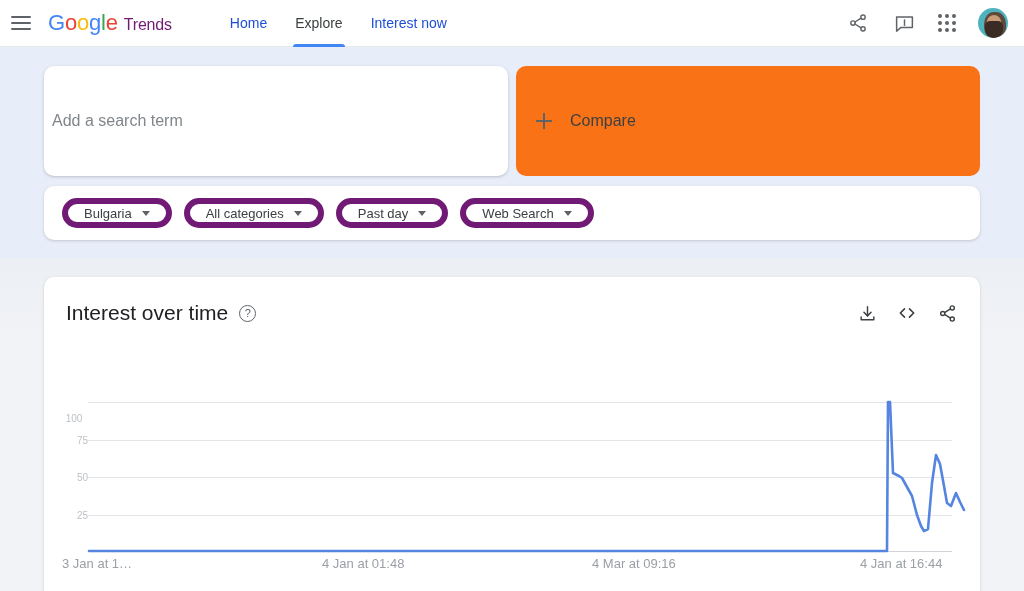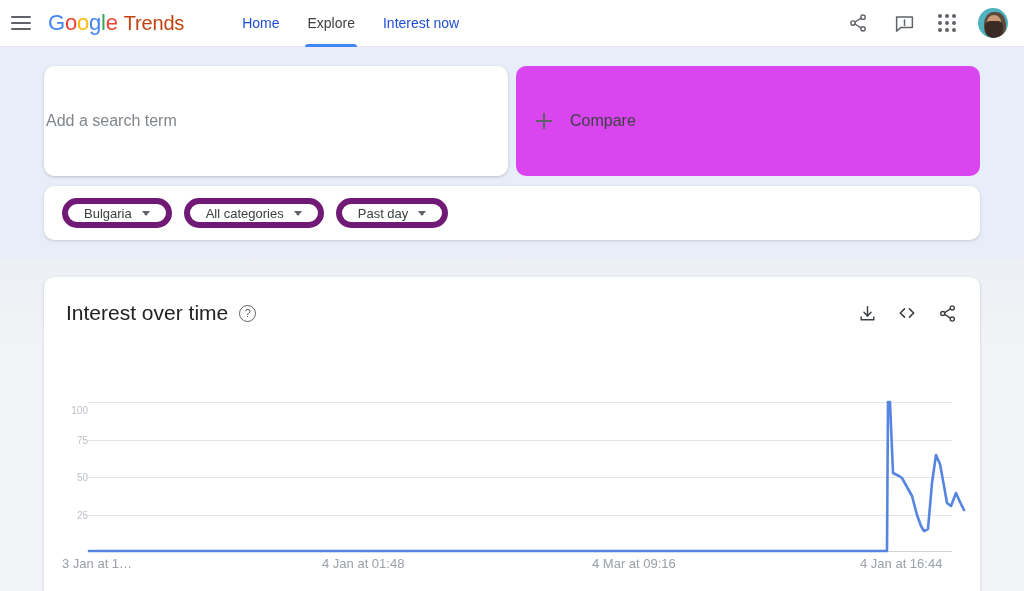--- a/index.html
+++ b/index.html
@@ -38,21 +38,21 @@
     width: 22px; height: 18px; margin-left: 10px; margin-right: 16px;
     display: flex; flex-direction: column; justify-content: center; gap: 4px;
     cursor: pointer; padding: 0 1px;
   }
   .hamburger span { display:block; height: 2px; background: #5f6368; border-radius: 1px; }
 
   .brand { display: flex; align-items: baseline; font-size: 22px; letter-spacing: -0.2px; }
   .brand .g1 { color:#4285F4; } .brand .g2 { color:#EA4335; }
   .brand .g3 { color:#FBBC05; } .brand .g4 { color:#4285F4; }
   .brand .g5 { color:#34A853; } .brand .g6 { color:#EA4335; }
-  .brand .trends { color:#c2410c; margin-left: 6px; font-size: 20px; }
+  .brand .trends { color:#701a75; margin-left: 6px; font-size: 16px; }
 
   .nav { display: flex; align-items: center; height: 47px; margin-left: 44px; }
   .nav-item {
     position: relative; height: 47px; display:flex; align-items:center;
     padding: 0 14px; font-size: 14px; color:#1d4ed8; cursor: pointer;
     white-space: nowrap;
   }
   .nav-item.active { color:#3c4043; }
   .nav-item.active::after {
     content:""; position:absolute; left: 12px; right: 12px; bottom: 0;
@@ -79,25 +79,25 @@
   .avatar .beard {
     position:absolute; left: 7px; top: 13px; width: 18px; height: 17px;
     background: #3a2c24; border-radius: 30% 30% 50% 50%;
   }
 
   
   .search-row { position:absolute; left: 44px; top: 66px; width: 936px; height: 110px; display:flex; gap: 8px; z-index:3; }
   .search-box {
     width: 464px; height: 110px; background:#fff; border-radius: 10px;
     box-shadow: 0 1px 2px rgba(60,64,67,.16), 0 1px 3px 1px rgba(60,64,67,.08);
-    display:flex; align-items:center; padding: 0 2px; cursor: text;
+    display:flex; align-items:center; padding: 0 8px; cursor: text;
   }
   .search-placeholder { color:#80868b; font-size: 16px; }
   .compare-box {
-    width: 464px; height: 110px; background:#d946ef; border-radius: 10px;
+    width: 464px; height: 110px; background:#f97316; border-radius: 10px;
     display:flex; align-items:center; padding: 0 20px; gap: 18px; cursor: pointer;
   }
   .plus { width:16px; height:16px; position:relative; flex:none; }
   .plus::before, .plus::after { content:""; position:absolute; background:#5f6368; }
   .plus::before { left:0; top:7px; width:16px; height:2px; }
   .plus::after { left:7px; top:0; width:2px; height:16px; }
   .compare-label { color:#3c4043; font-size: 16px; }
 
   
   .filter-bar {
@@ -219,20 +219,24 @@
     <div class="chip">
       <span>Bulgaria</span>
       <span class="caret"></span>
     </div>
     <div class="chip">
       <span>All categories</span>
       <span class="caret"></span>
     </div>
     <div class="chip">
       <span>Past day</span>
+      <span class="caret"></span>
+    </div>
+    <div class="chip">
+      <span>Web Search</span>
       <span class="caret"></span>
     </div>
   </div>
 
   <div class="card">
 
     <div class="card-head">
       <span class="card-title">Interest over time</span>
       <span class="help-icon">?</span>
 
@@ -270,21 +274,21 @@
           <line x1="44" y1="163.5" x2="908" y2="163.5"></line>
           <line x1="44" y1="200.5" x2="908" y2="200.5"></line>
           <line x1="44" y1="238.5" x2="908" y2="238.5"></line>
           <line x1="44" y1="274.5" x2="908" y2="274.5" stroke="#cfd2d6"></line>
         </g>
 
         <polyline fill="none" stroke="#5585e0" stroke-width="2.6" stroke-linejoin="round" stroke-linecap="round" points="45,274 300,274 560,274 700,274 800,274 843,274 844,125 846,125 849,196 855,199 858,201 868,219 873,238 877,249 880,254 884,252 888,206 892,178 896,187 900,209 903,226 907,229 912,216 916,225 920,233"></polyline>
       </svg>
 
       
-      <div class="ylabel" style="left:16px; top:128px;">100</div>
+      <div class="ylabel" style="left:16px; top:136px;text-align:center;">100</div>
       <div class="ylabel" style="left:16px; top:158px;">75</div>
       <div class="ylabel" style="left:16px; top:195px;">50</div>
       <div class="ylabel" style="left:16px; top:233px;">25</div>
 
       
       <div class="xlabel" style="left:18px; top:279px;">3 Jan at 1…</div>
       <div class="xlabel" style="left:278px; top:279px;">4 Jan at 01:48</div>
       <div class="xlabel" style="left:548px; top:279px;">4 Mar at 09:16</div>
       <div class="xlabel" style="left:816px; top:279px;">4 Jan at 16:44</div>
     </div>

